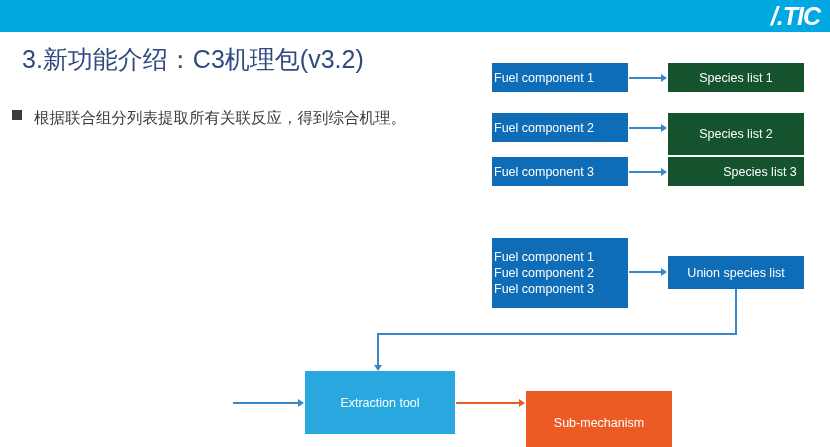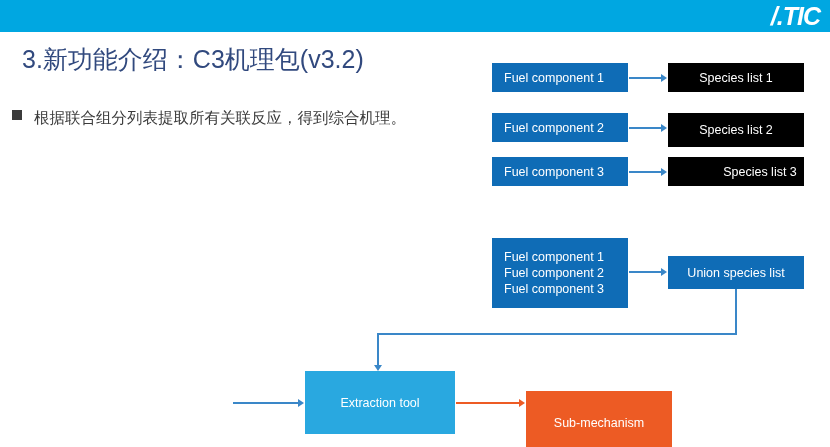--- a/index.html
+++ b/index.html
@@ -84,23 +84,23 @@
   .node {
     position: absolute;
     box-sizing: border-box;
     display: flex;
     align-items: center;
     color: #ffffff;
     font-size: 12.5px;
     line-height: 16px;
   }
   .node.center { justify-content: center; text-align: center; }
-  .node.left   { justify-content: flex-start; padding-left: 12px; text-align: right; }
+  .node.left   { justify-content: flex-start; padding-left: 2px; text-align: right; }
   .n-fuel   { background: #0f6cb6; }
-  .n-spec   { background: #000000; }
+  .n-spec   { background: #14532d; }
   .n-union  { background: #0f6cb6; }
   .n-large  { background: #0d6cb4; }
   .n-extr   { background: #29a8e0; }
   .n-sub    { background: #ed5b24; }
 
   .arrow-line {
     position: absolute;
     background: #3a87c8;
   }
   .arrow-line.orange { background: #ed5b24; }
@@ -139,21 +139,21 @@
   <div id="diagram">
 
     <div class="node n-fuel left" style="left:492px; top:63px; width:136px; height:29px;">Fuel component 1</div>
     <div class="arrow-line" style="left:629px; top:77px; width:32px; height:1.6px;"></div>
     <div class="arrow-head" style="left:661px; top:73.5px;"></div>
     <div class="node n-spec center" style="left:668px; top:63px; width:136px; height:29px;">Species list 1</div>
 
     <div class="node n-fuel left" style="left:492px; top:113px; width:136px; height:29px;">Fuel component 2</div>
     <div class="arrow-line" style="left:629px; top:127px; width:32px; height:1.6px;"></div>
     <div class="arrow-head" style="left:661px; top:123.5px;"></div>
-    <div class="node n-spec center" style="left:668px; top:113px; width:136px; height:34px;">Species list 2</div>
+    <div class="node n-spec center" style="left:668px; top:113px; width:136px; height:42px;">Species list 2</div>
 
     <div class="node n-fuel left" style="left:492px; top:157px; width:136px; height:29px;">Fuel component 3</div>
     <div class="arrow-line" style="left:629px; top:171px; width:32px; height:1.6px;"></div>
     <div class="arrow-head" style="left:661px; top:167.5px;"></div>
     <div class="node n-spec center" style="left:668px; top:157px; width:136px; height:29px;padding-left:48px;">Species list 3</div>
 
     <div class="node n-union left" style="left:492px; top:238px; width:136px; height:70px; flex-direction:column; align-items:flex-start; justify-content:center;">
       <span>Fuel component 1</span>
       <span>Fuel component 2</span>
       <span>Fuel component 3</span>

